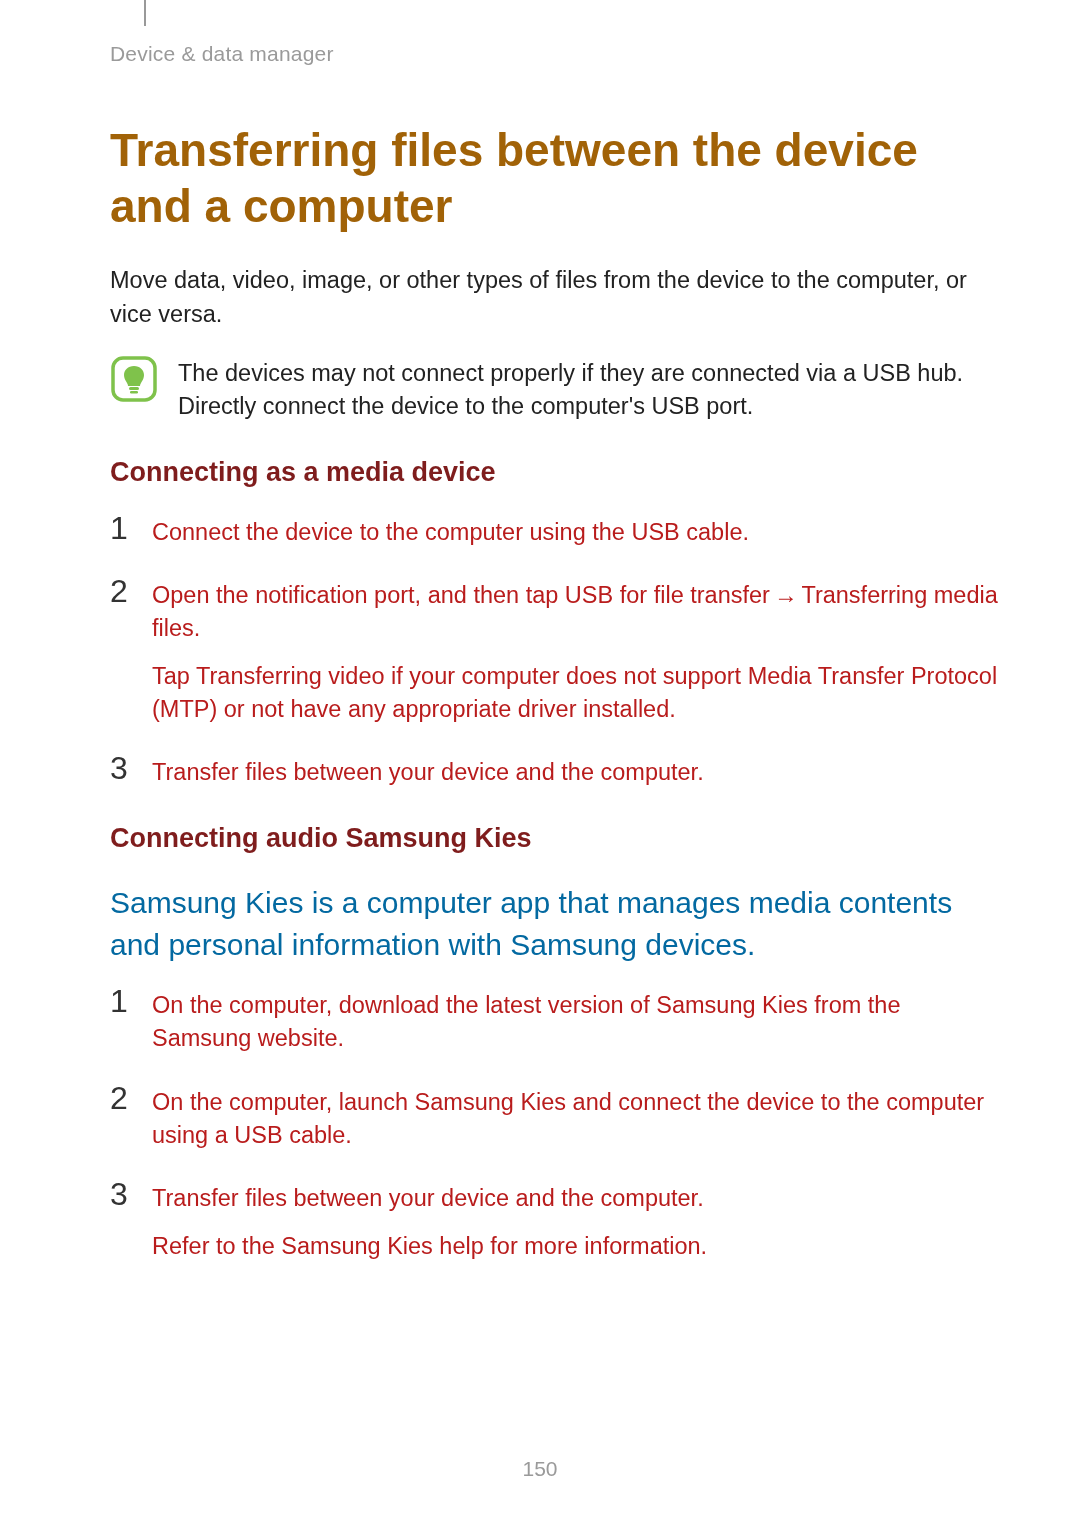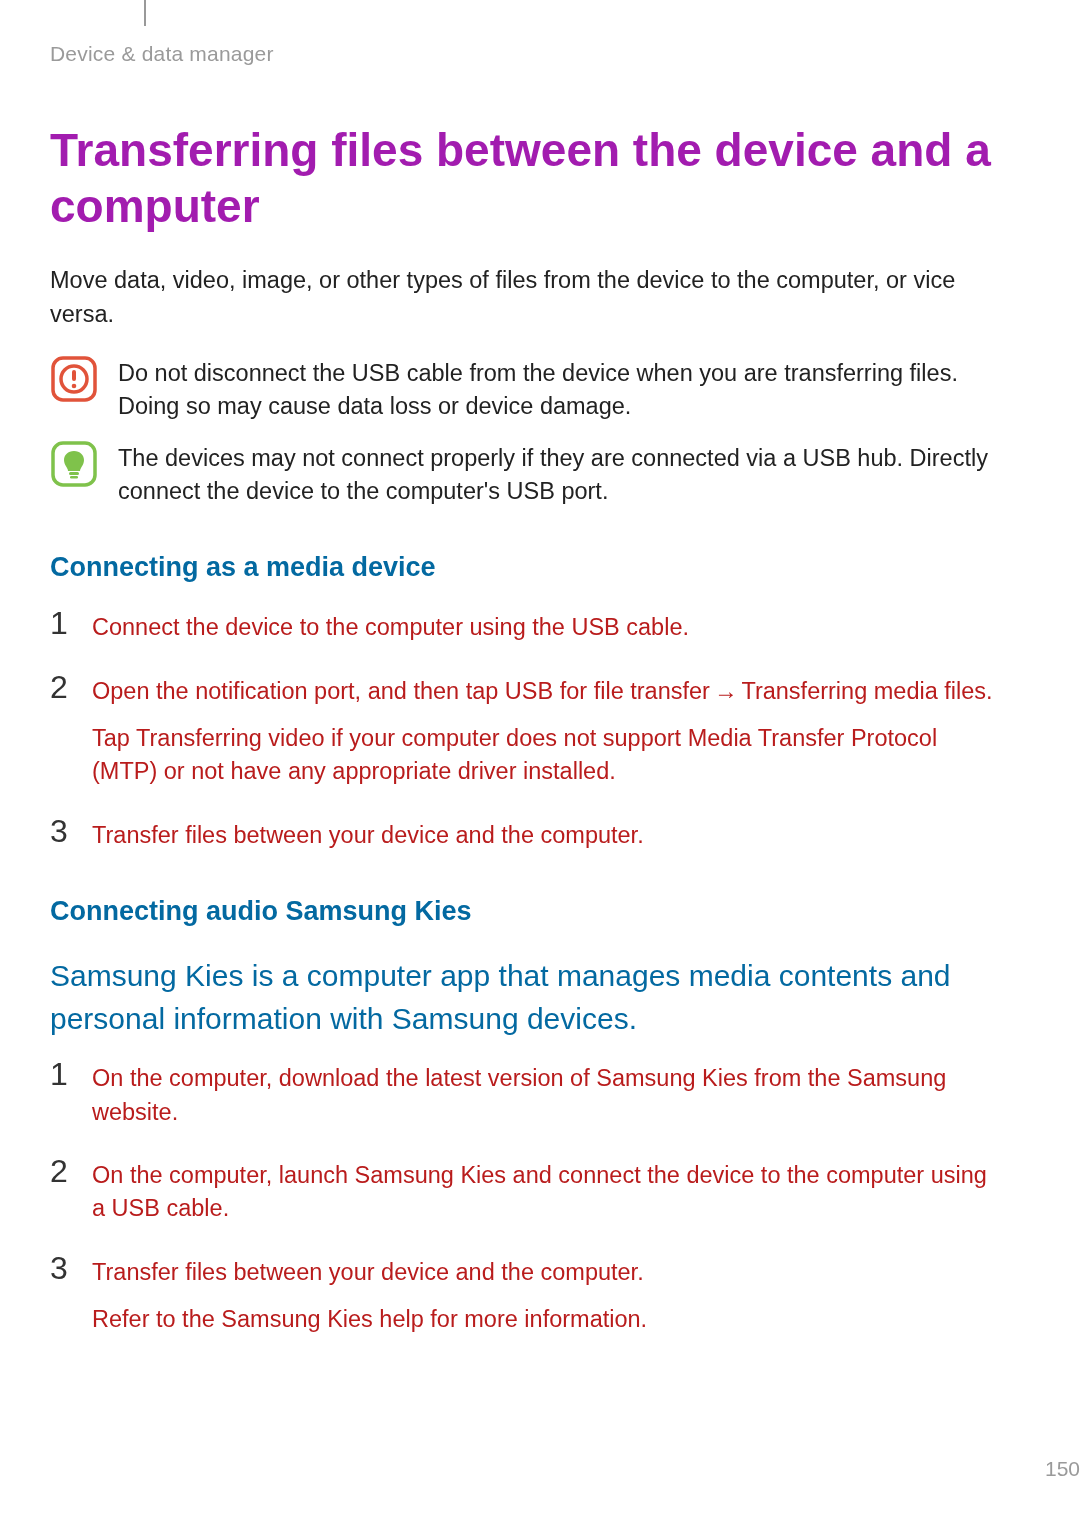--- a/index.html
+++ b/index.html
@@ -5,42 +5,42 @@
   * { box-sizing: border-box; margin: 0; padding: 0; }
   body {
     width: 1080px;
     height: 1527px;
     background: #ffffff;
     font-family: "Segoe UI", "Helvetica Neue", Arial, sans-serif;
     color: #222;
     position: relative;
   }
   .page {
-    padding: 42px 74px 0 50px;
+    padding: 42px 74px 0 110px;
     position: relative;
     height: 100%;
   }
   .tick-mark {
     position: absolute;
     left: 144px;
     top: 0;
     width: 2px;
     height: 26px;
     background: #999;
   }
   .breadcrumb {
     font-size: 21px;
     color: #9a9a9a;
     margin-bottom: 56px;
     letter-spacing: 0.2px;
   }
   h1.title {
     font-size: 46px;
     font-weight: 700;
-    color: #a21caf;
+    color: #a16207;
     line-height: 1.22;
     margin-bottom: 30px;
   }
   .intro {
     font-size: 23.5px;
     line-height: 1.42;
     color: #222;
     margin-bottom: 24px;
   }
   .callout {
@@ -58,22 +58,22 @@
   }
   .callout-text {
     font-size: 23.5px;
     line-height: 1.42;
     color: #222;
     padding-top: 2px;
   }
   h2.section {
     font-size: 27px;
     font-weight: 700;
-    color: #0369a1;
-    margin-top: 44px;
+    color: #7f1d1d;
+    margin-top: 33px;
     margin-bottom: 28px;
   }
   .step {
     display: flex;
     align-items: flex-start;
     gap: 18px;
     margin-bottom: 30px;
   }
   .step-num {
     font-size: 32px;
@@ -98,48 +98,37 @@
     font-size: 30px;
     line-height: 1.42;
     color: #0369a1;
     margin-bottom: 22px;
   }
   .page-num {
     position: absolute;
     bottom: 46px;
     left: 0;
     right: 0;
-    text-align: right;
+    text-align: center;
     font-size: 21px;
     color: #9a9a9a;
   }
 </style>
 </head>
 <body>
 
 <div class="page">
   <div class="tick-mark"></div>
 
   <div class="breadcrumb">Device &amp; data manager</div>
 
   <h1 class="title">Transferring files between the device and a computer</h1>
 
   <p class="intro">Move data, video, image, or other types of files from the device to the computer, or vice versa.</p>
 
-  <div class="callout">
-    <div class="icon-wrap">
-      <svg width="46" height="46" viewBox="0 0 46 46">
-        <rect x="2" y="2" width="42" height="42" rx="10" ry="10" fill="none" stroke="#e1533a" stroke-width="3.5"></rect>
-        <circle cx="23" cy="23" r="13" fill="none" stroke="#e1533a" stroke-width="3.5"></circle>
-        <rect x="21" y="14" width="4" height="11" rx="2" fill="#e1533a"></rect>
-        <circle cx="23" cy="30" r="2.3" fill="#e1533a"></circle>
-      </svg>
-    </div>
-    <div class="callout-text">Do not disconnect the USB cable from the device when you are transferring files. Doing so may cause data loss or device damage.</div>
-  </div>
 
   <div class="callout">
     <div class="icon-wrap">
       <svg width="46" height="46" viewBox="0 0 46 46">
         <rect x="2" y="2" width="42" height="42" rx="10" ry="10" fill="none" stroke="#7fc24b" stroke-width="3.5"></rect>
         <path d="M23 10 C17 10 13 14 13 19 C13 24 17 27 17 30 L29 30 C29 27 33 24 33 19 C33 14 29 10 23 10 Z" fill="#7fc24b"></path>
         <rect x="18" y="31" width="10" height="3" rx="1.5" fill="#7fc24b"></rect>
         <rect x="19" y="35" width="8" height="2.5" rx="1.2" fill="#7fc24b"></rect>
       </svg>
     </div>

